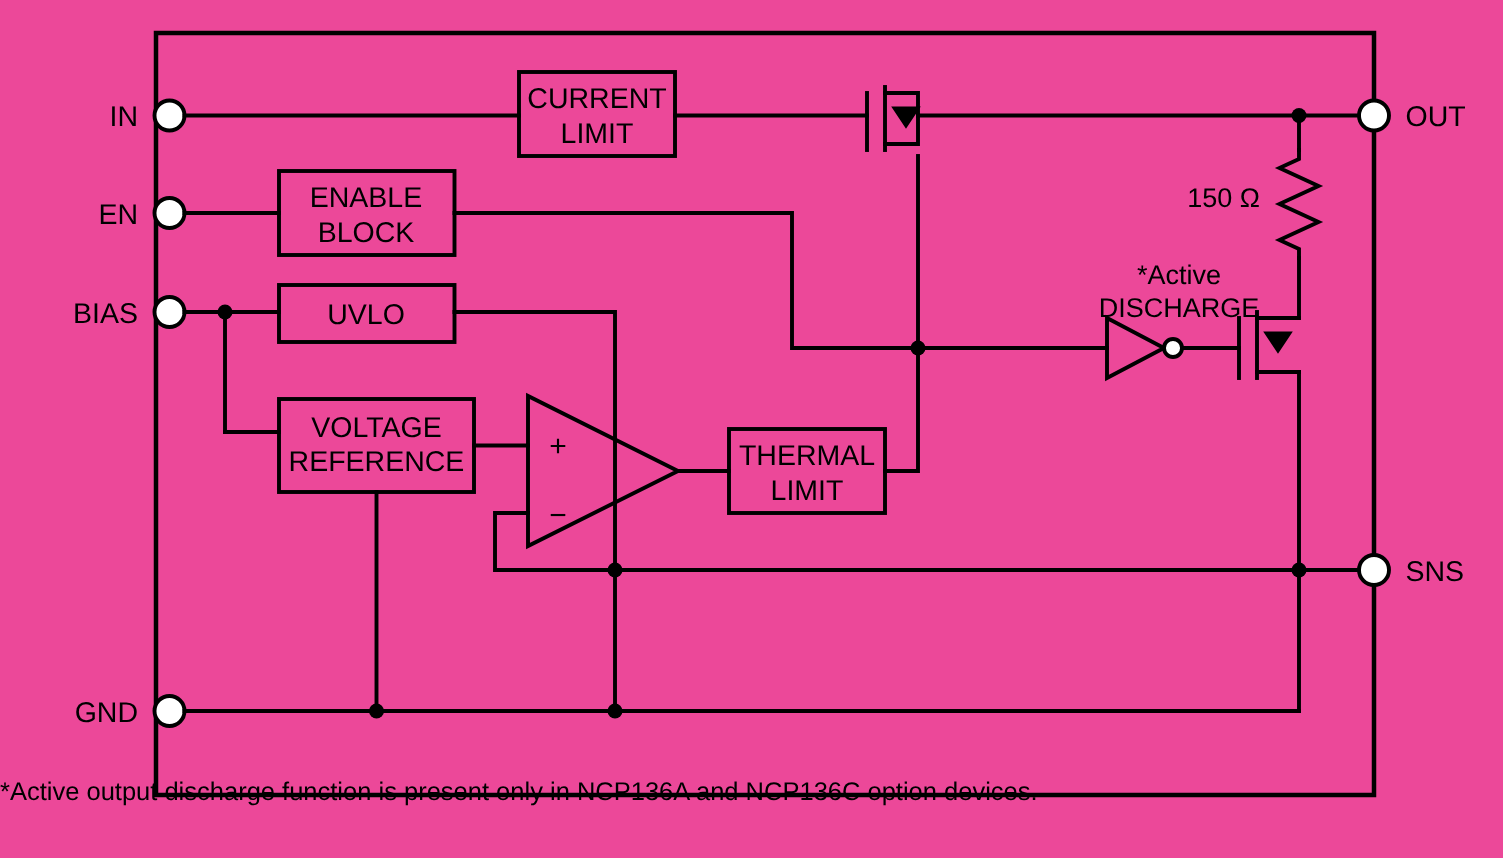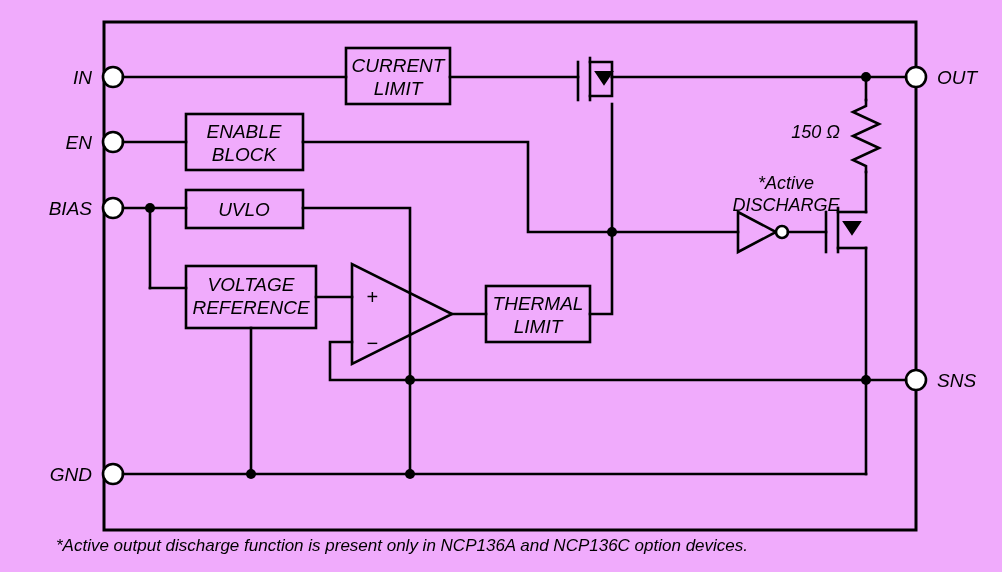--- a/index.html
+++ b/index.html
@@ -7,23 +7,22 @@
     padding: 0;
     background: #ffffff;
   }
   body {
     font-family: "Liberation Sans", sans-serif;
   }
   #root {
     position: relative;
     width: 1002px;
     height: 572px;
-    background: #f0abfc;
+    background: #ec4899;
     overflow: hidden;
-    font-style: italic;
   }
   svg.diagram {
     position: absolute;
     left: 0;
     top: 0;
     width: 1002px;
     height: 572px;
   }
   text {
     font-family: "Liberation Sans", sans-serif;
@@ -186,16 +185,16 @@
     <path class="wire" d="M866,100 L866,77"></path>
     <text class="lbl-small" x="840" y="138" text-anchor="end">150 Ω</text>
 
     <path class="wire" d="M866,248 L866,474"></path>
 
     <text class="lbl-small" x="786" y="189" text-anchor="middle">*Active</text>
     <text class="lbl-small" x="786" y="211" text-anchor="middle">DISCHARGE</text>
 
   </svg>
 
-  <div style="position:absolute; left:0; top:536px; width:804px; text-align:center;">
+  <div style="position:absolute; left:0; top:518px; width:804px; text-align:left;">
     <span class="lbl-foot" style="font-size:17px; color:#000;">*Active output discharge function is present only in NCP136A and NCP136C option devices.</span>
   </div>
 </div>
 
 </body></html>

